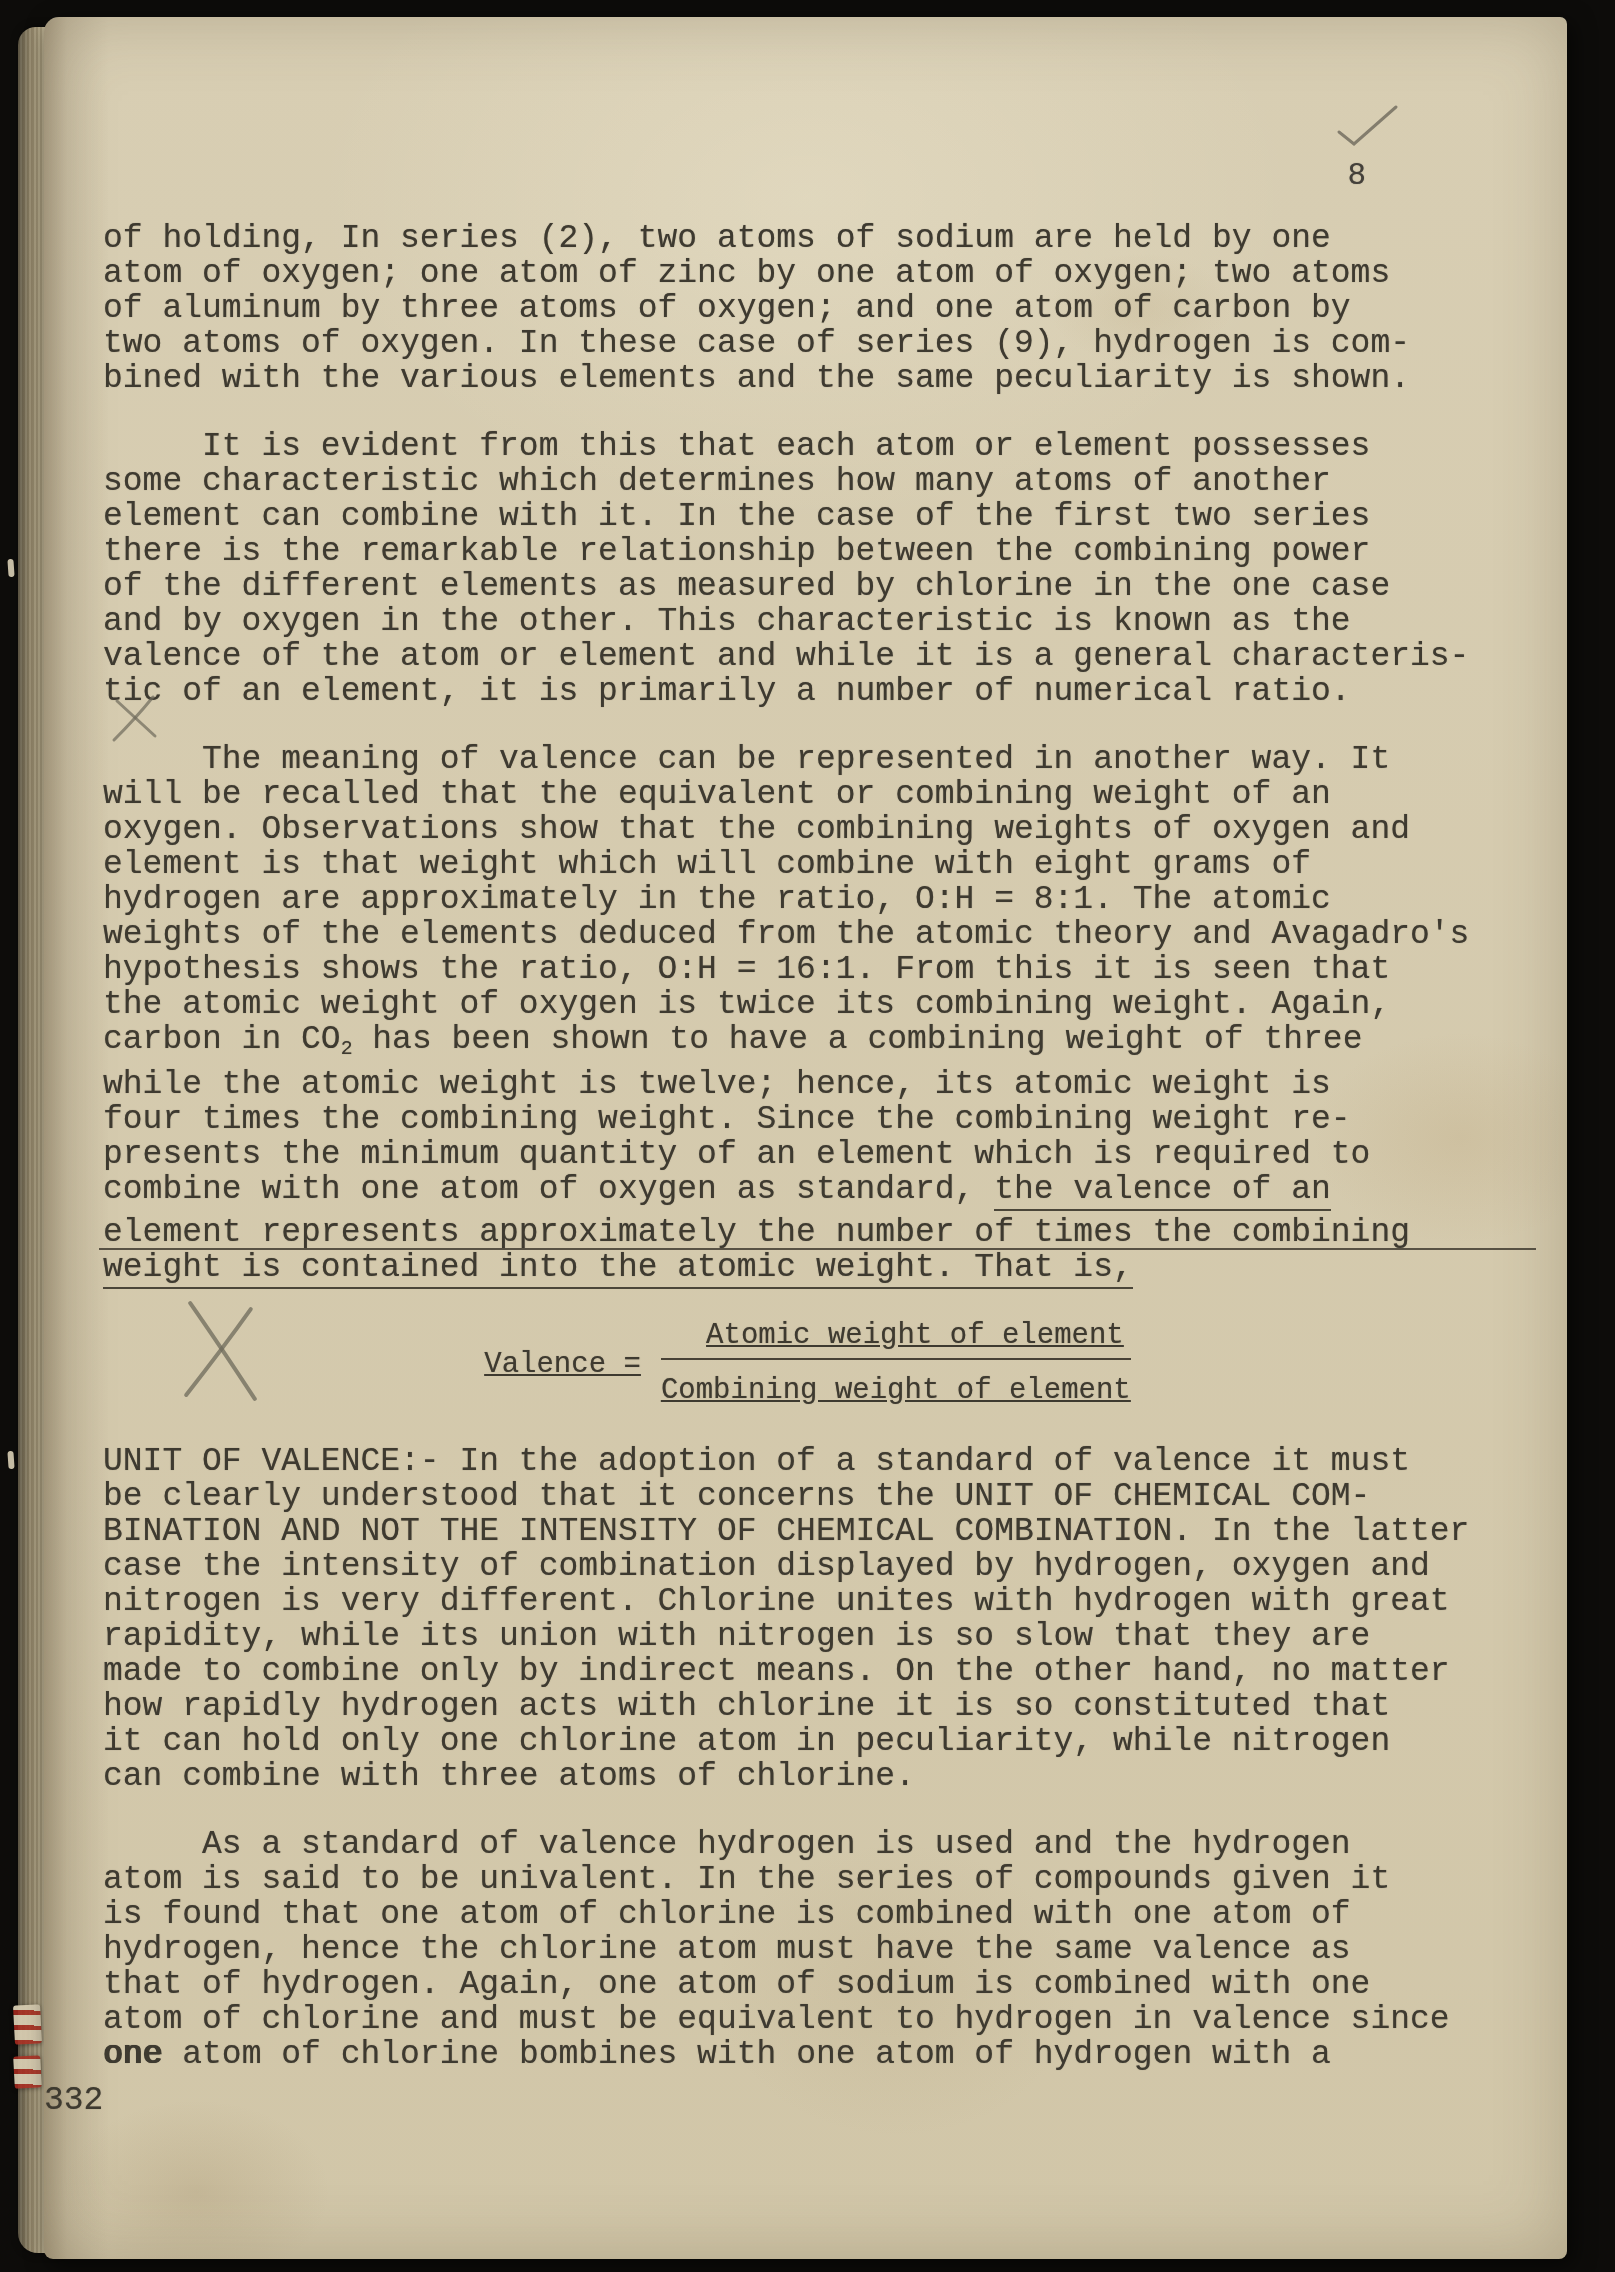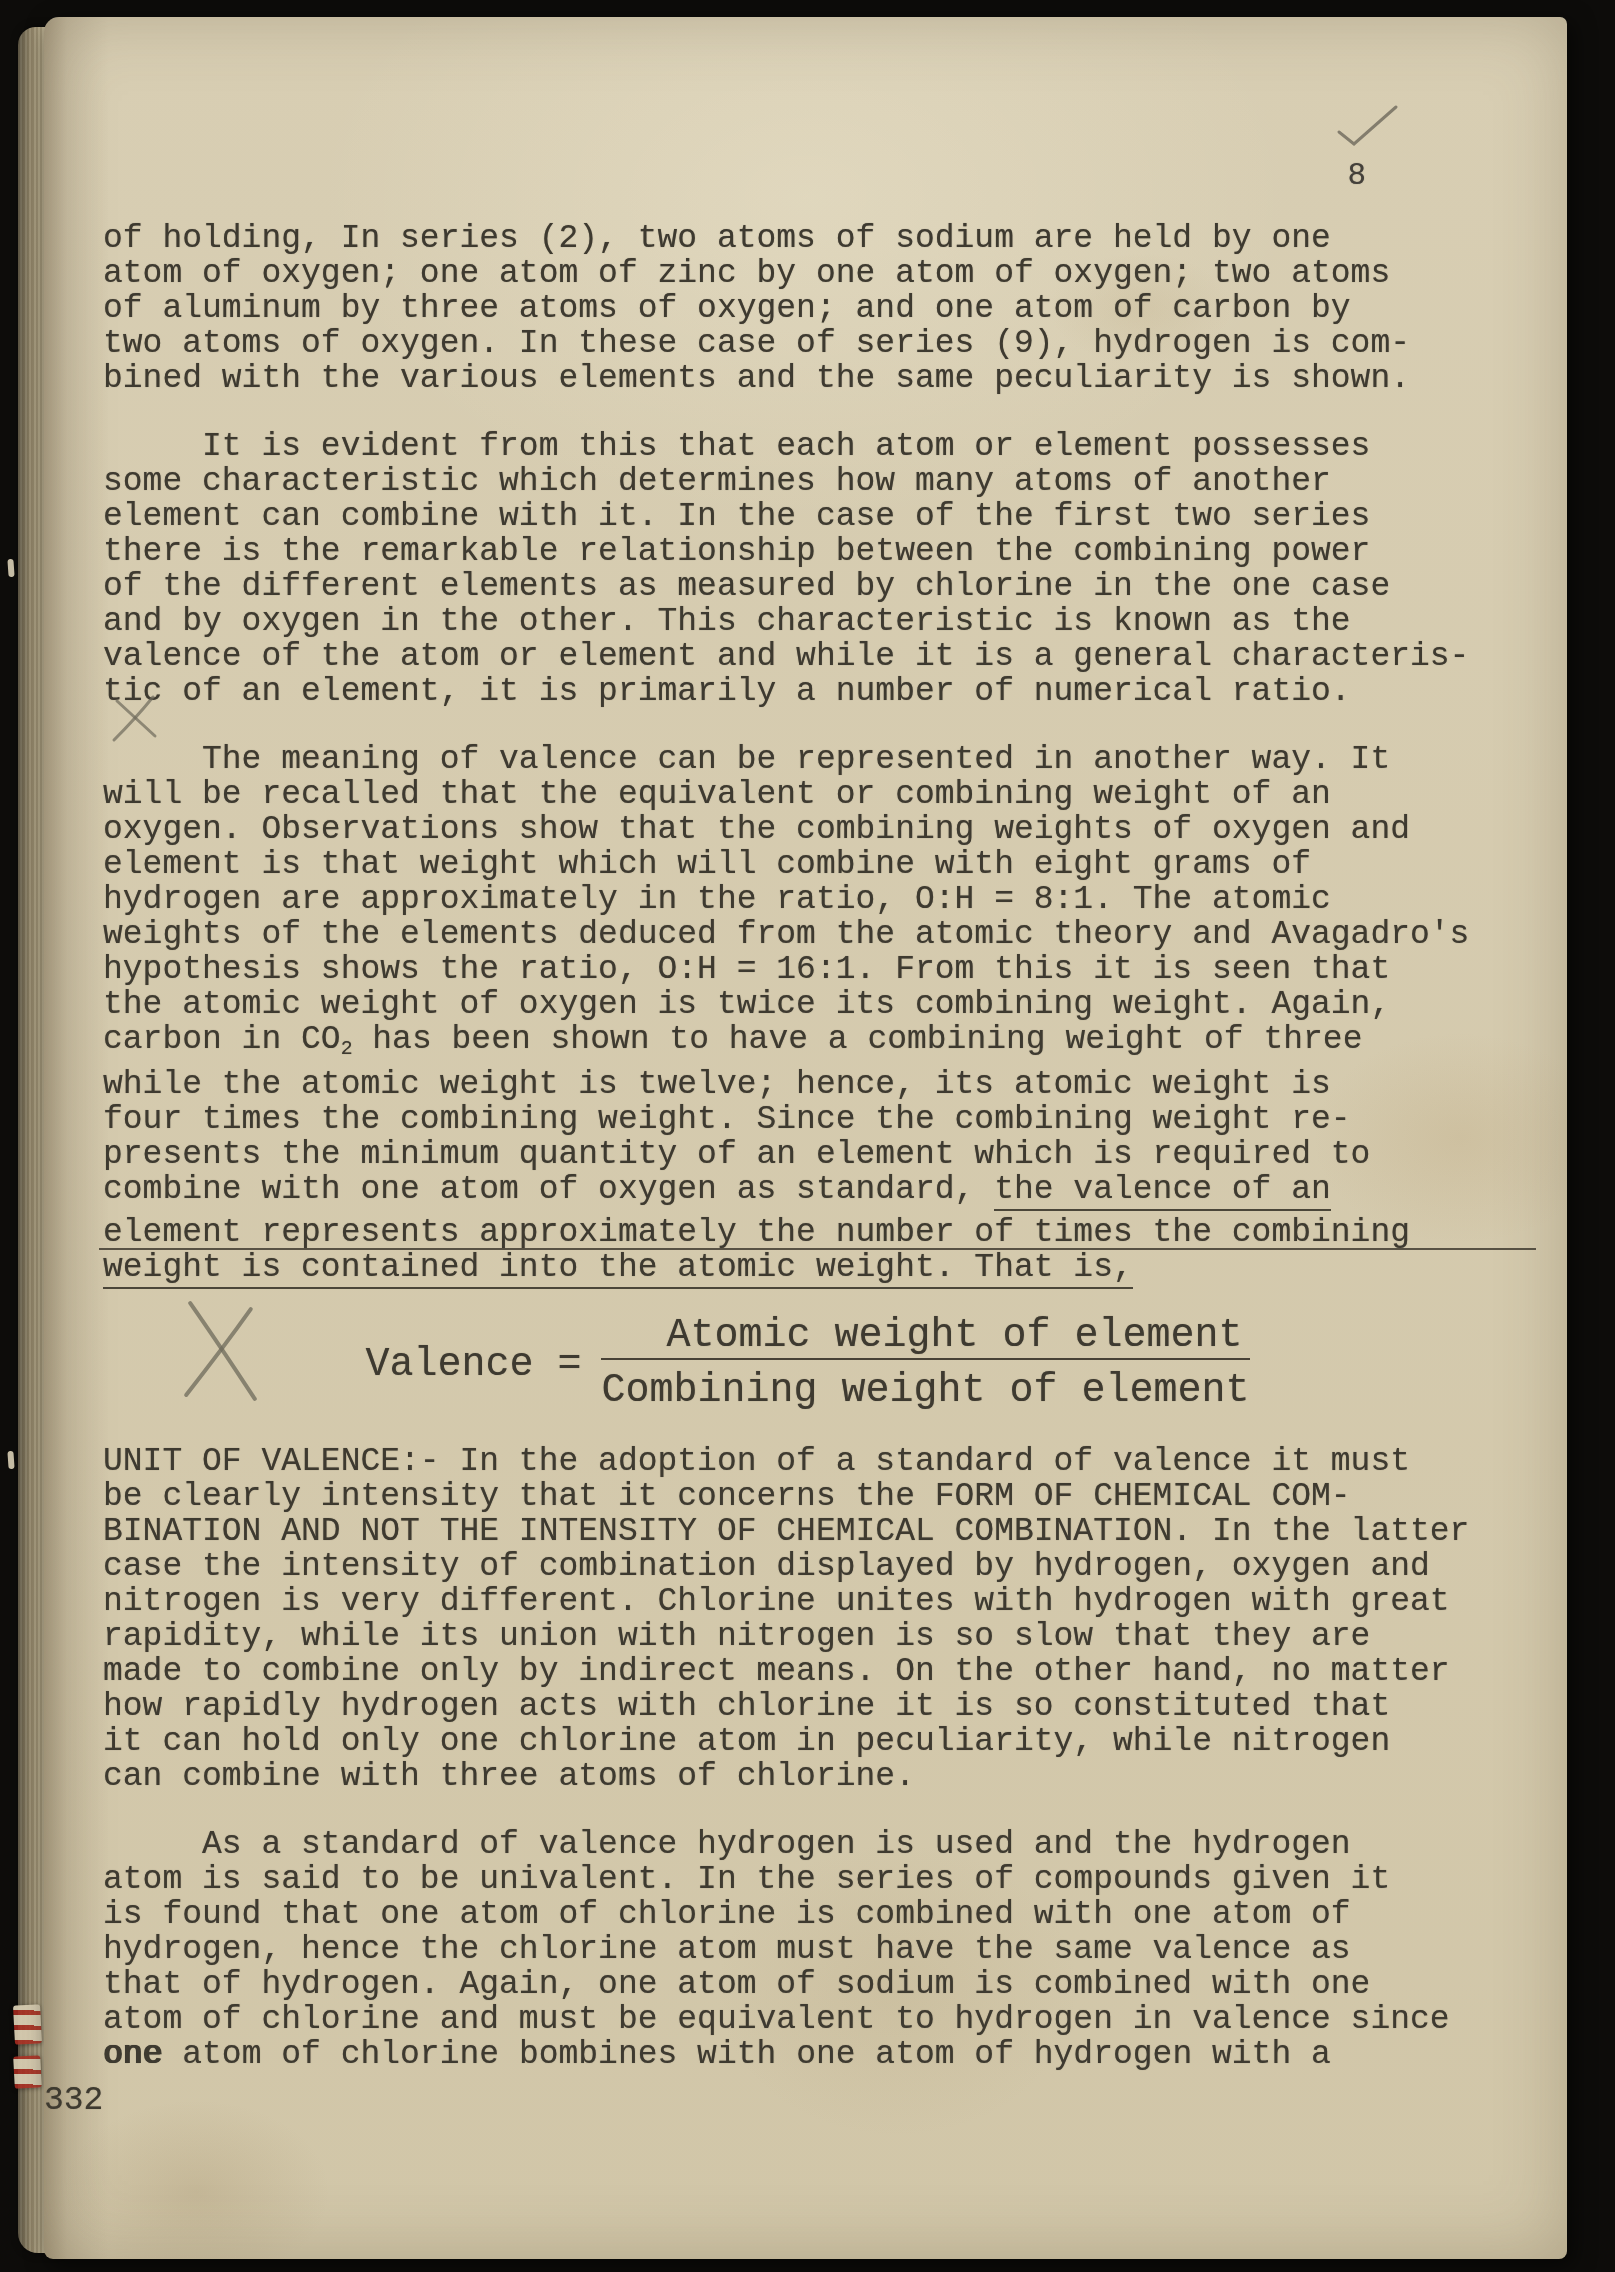--- a/index.html
+++ b/index.html
@@ -69,21 +69,21 @@
   .u { border-bottom:2px solid rgba(56,51,41,.88); padding-bottom:1px; }
   .line.rule { position:relative;margin-top:8px; }
   .line.rule::after {
     content:""; position:absolute; left:-4px; right:-24px; bottom:0px;
     border-bottom:2px solid rgba(56,51,41,.8);
   }
   .overstruck { text-shadow:1.3px 0 0 currentColor, -0.8px 0 0 currentColor, 0 0 1px rgba(60,55,45,.6); }
 
   .formula {
     margin:12px 0 36px; display:flex; justify-content:center; align-items:center;
-    gap:20px; font-size:40px;
+    gap:20px; font-size:29px;text-decoration:underline;
   }
   .fraction { display:inline-flex; flex-direction:column; text-align:right; }
   .num { padding:0 7px 5px; border-bottom:2px solid rgba(56,51,41,.9); }
   .den { padding-top:5px;margin-top:8px; }
   .f-label { margin-bottom:-3px; }
 
   .mark { position:absolute; pointer-events:none; }
   .mark path { fill:none; stroke:#6e695b; stroke-linecap:round; }
   .mark-top { left:1290px; top:86px; }
   .mark-p3 { left:61px; top:673px; }
@@ -145,21 +145,21 @@
         </div>
         <div class="formula">
           <span class="f-label">Valence =</span>
           <span class="fraction">
             <span class="num">Atomic weight of element</span>
             <span class="den">Combining weight of element</span>
           </span>
         </div>
         <div class="para">
           <div class="line"><span>UNIT OF VALENCE:- In the adoption of a standard of valence it must</span></div>
-          <div class="line"><span>be clearly intensity that it concerns the FORM OF CHEMICAL COM-</span></div>
+          <div class="line"><span>be clearly understood that it concerns the UNIT OF CHEMICAL COM-</span></div>
           <div class="line"><span>BINATION AND NOT THE INTENSITY OF CHEMICAL COMBINATION. In the latter</span></div>
           <div class="line"><span>case the intensity of combination displayed by hydrogen, oxygen and</span></div>
           <div class="line"><span>nitrogen is very different. Chlorine unites with hydrogen with great</span></div>
           <div class="line"><span>rapidity, while its union with nitrogen is so slow that they are</span></div>
           <div class="line"><span>made to combine only by indirect means. On the other hand, no matter</span></div>
           <div class="line"><span>how rapidly hydrogen acts with chlorine it is so constituted that</span></div>
           <div class="line"><span>it can hold only one chlorine atom in peculiarity, while nitrogen</span></div>
           <div class="line"><span>can combine with three atoms of chlorine.</span></div>
         </div>
         <div class="para">

